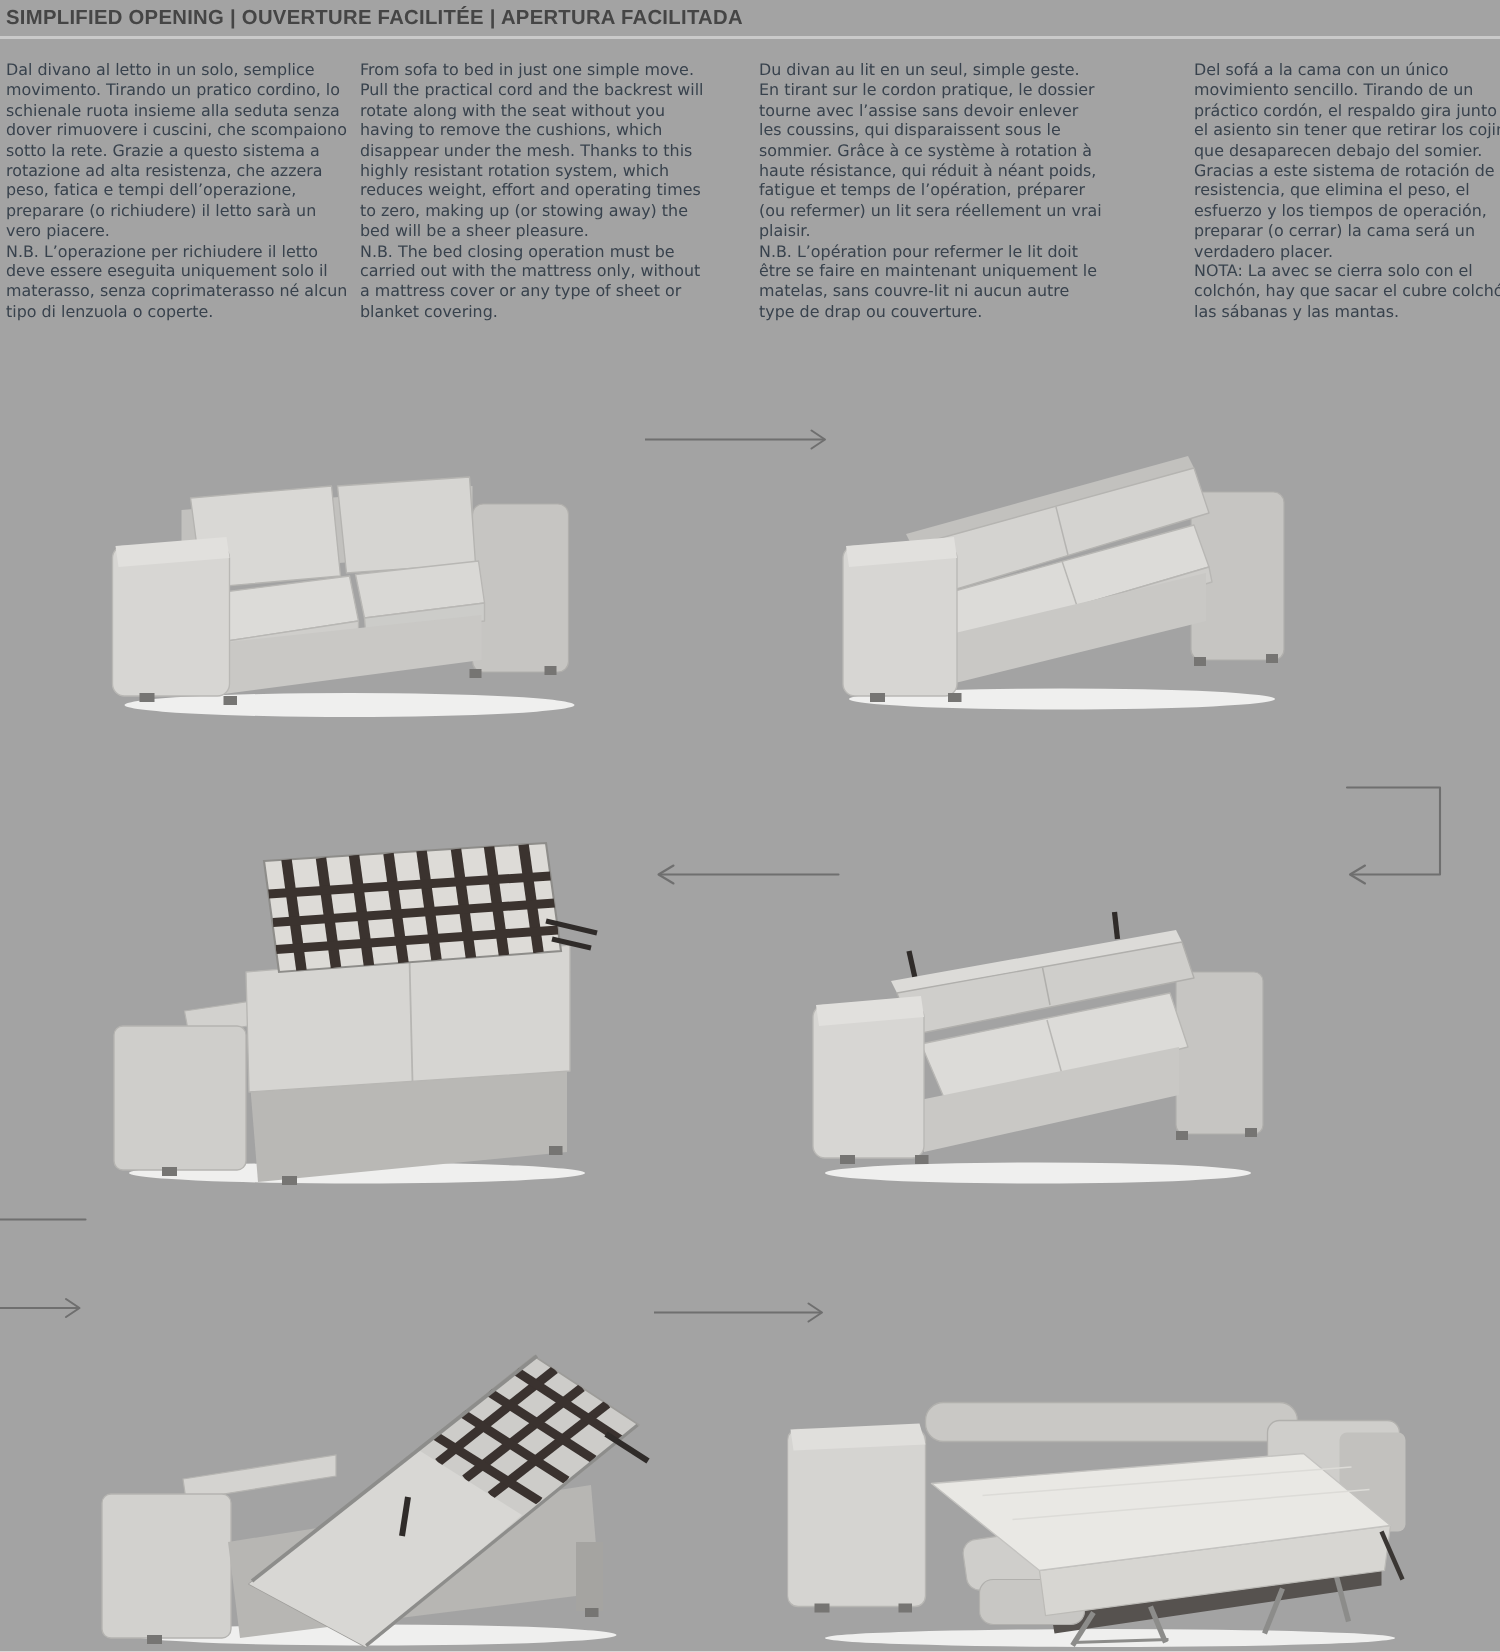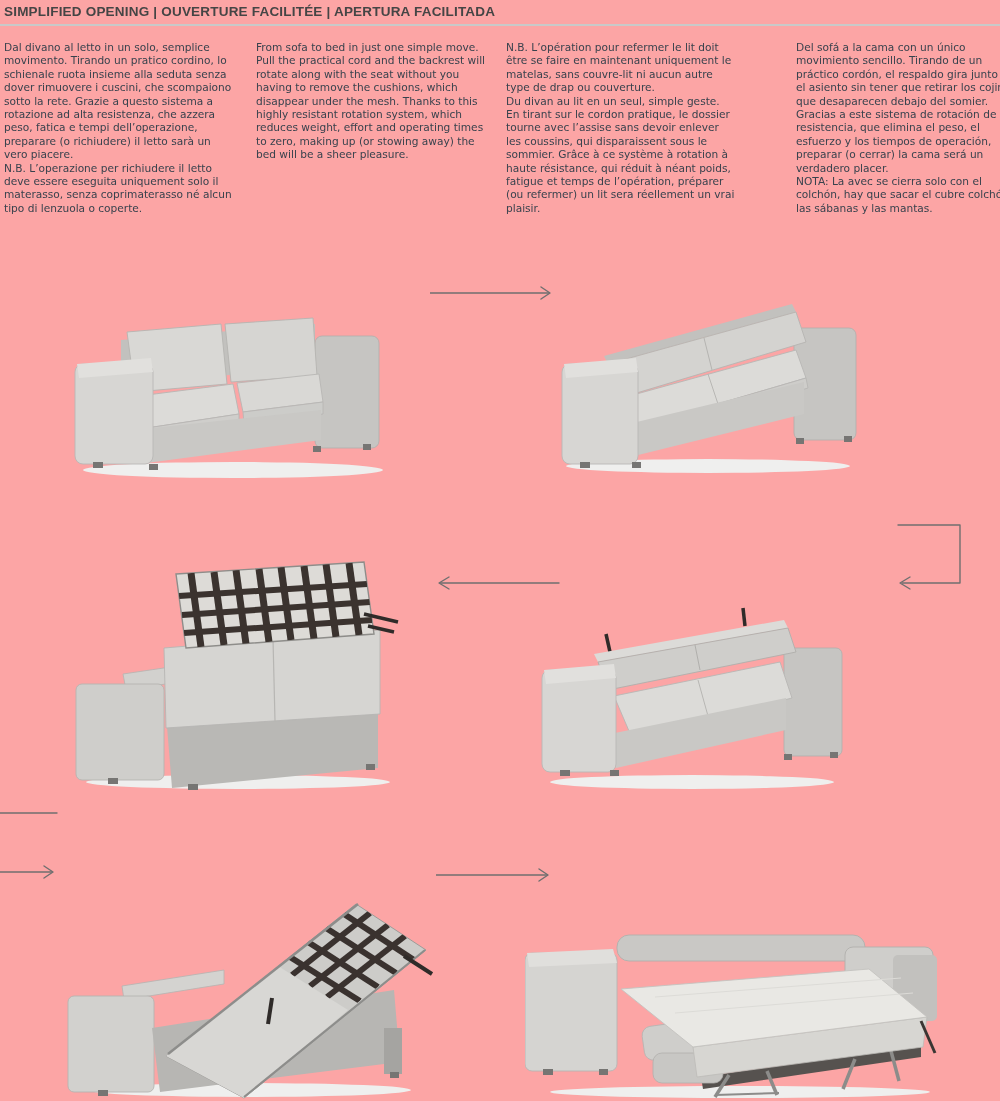--- a/index.html
+++ b/index.html
@@ -1,34 +1,34 @@
 <!DOCTYPE html>
 <html><head>
 <meta charset="utf-8">
 <style>
   html,body{margin:0;padding:0;background:#ffffff;}
   body{width:1000px;height:1101px;overflow:hidden;font-family:"DejaVu Sans",sans-serif;}
-  .page{position:relative;width:1000px;height:1101px;background:#fca5a5;}
+  .page{position:relative;width:1000px;height:1101px;background:#a3a3a3;}
 
   .header-title{
     position:absolute;left:4px;top:4px;
     font-family:"Liberation Sans",sans-serif;
     font-size:13.5px;font-weight:700;letter-spacing:.2px;color:#454545;
     white-space:nowrap;
   }
   .divider{position:absolute;left:0;top:24px;width:1000px;height:2px;background:#c9c9c9;}
 
   .col{
     position:absolute;top:41px;width:229px;
     font-size:10.6px;line-height:13.4px;color:#38424d;
     text-align:left;
   }
   .col p{margin:0;}
   .col-1{left:4px;}
-  .col-2{left:256px;}
+  .col-2{left:240px;}
   .col-3{left:506px;}
   .col-4{left:796px;}
 
   .fig{position:absolute;}
   .fig svg{display:block;width:100%;height:100%;}
   .arrow{position:absolute;}
   .arrow svg{display:block;width:100%;height:100%;}
 </style>
 </head>
 <body>
@@ -37,24 +37,25 @@
 
   <div class="header-title">SIMPLIFIED OPENING | OUVERTURE FACILITÉE | APERTURA FACILITADA</div>
   <div class="divider"></div>
 
   <div class="col col-1">
     <p>Dal divano al letto in un solo, semplice movimento. Tirando un pratico cordino, lo schienale ruota insieme alla seduta senza dover rimuovere i cuscini, che scompaiono sotto la rete. Grazie a questo sistema a rotazione ad alta resistenza, che azzera peso, fatica e tempi dell’operazione, preparare (o richiudere) il letto sarà un vero piacere.</p>
     <p>N.B. L’operazione per richiudere il letto deve essere eseguita uniquement solo il materasso, senza coprimaterasso né alcun tipo di lenzuola o coperte.</p>
   </div>
   <div class="col col-2">
     <p>From sofa to bed in just one simple move. Pull the practical cord and the backrest will rotate along with the seat without you having to remove the cushions, which disappear under the mesh. Thanks to this highly resistant rotation system, which reduces weight, effort and operating times to zero, making up (or stowing away) the bed will be a sheer pleasure.</p>
+    <p>N.B. The bed closing operation must be carried out with the mattress only, without a mattress cover or any type of sheet or blanket covering.</p>
   </div>
   <div class="col col-3">
+    <p>Du divan au lit en un seul, simple geste. En tirant sur le cordon pratique, le dossier tourne avec l’assise sans devoir enlever les coussins, qui disparaissent sous le sommier. Grâce à ce système à rotation à haute résistance, qui réduit à néant poids, fatigue et temps de l’opération, préparer (ou refermer) un lit sera réellement un vrai plaisir.</p>
     <p>N.B. L’opération pour refermer le lit doit être se faire en maintenant uniquement le matelas, sans couvre-lit ni aucun autre type de drap ou couverture.</p>
-    <p>Du divan au lit en un seul, simple geste. En tirant sur le cordon pratique, le dossier tourne avec l’assise sans devoir enlever les coussins, qui disparaissent sous le sommier. Grâce à ce système à rotation à haute résistance, qui réduit à néant poids, fatigue et temps de l’opération, préparer (ou refermer) un lit sera réellement un vrai plaisir.</p>
   </div>
   <div class="col col-4">
     <p>Del sofá a la cama con un único movimiento sencillo. Tirando de un práctico cordón, el respaldo gira junto con el asiento sin tener que retirar los cojines, que desaparecen debajo del somier. Gracias a este sistema de rotación de alta resistencia, que elimina el peso, el esfuerzo y los tiempos de operación, preparar (o cerrar) la cama será un verdadero placer.</p>
     <p>NOTA: La avec se cierra solo con el colchón, hay que sacar el cubre colchón, las sábanas y las mantas.</p>
   </div>
 
   <div class="fig" style="left:63px;top:298px;width:330px;height:185px;">
     <svg viewBox="0 0 330 185">
       <ellipse cx="170" cy="172" rx="150" ry="8" fill="#efefee"></ellipse>
       <rect x="252" y="38" width="64" height="112" rx="7" fill="#c6c5c2" stroke="#b0afac" stroke-width="0.8"></rect>

